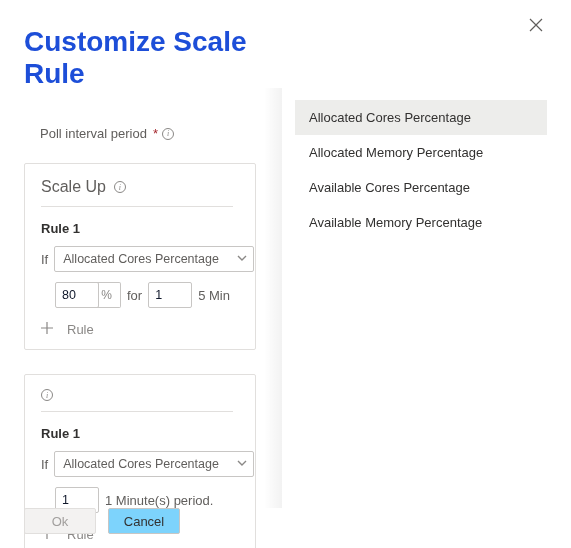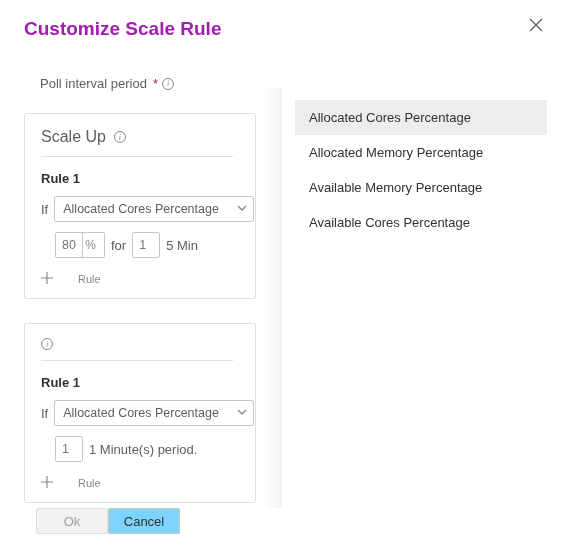--- a/index.html
+++ b/index.html
@@ -13,24 +13,25 @@
       background: #fff;
       overflow: hidden;
     }
     .panel {
       padding: 18px 24px 0 24px;
       width: 280px;
       height: 100%;
       position: relative;
     }
     .panel-title {
-      font-size: 19px;
+      font-size: 28px;
       font-weight: 600;
-      color: #a21caf;
+      color: #1d4ed8;
       margin-bottom: 36px;
+      margin-top: 8px;
     }
     .close-btn {
       position: absolute;
       top: 18px;
       right: 24px;
       width: 18px;
       height: 18px;
       cursor: pointer;
       color: #605e5c;
     }
@@ -113,24 +114,24 @@
       cursor: pointer;
     }
     .select .chev {
       margin-left: auto;
     }
     .chev svg { width: 10px; height: 10px; color: #8a8886; }
     .num-input {
       border: 1px solid #c8c6c4;
       border-radius: 2px;
       height: 26px;
-      width: 28px;
+      width: 44px;
       padding: 0 6px;
       font-size: 12.5px;
-      color: #737373;
+      color: #0f172a;
       background: #fff;
       display: flex;
       align-items: center;
     }
     .unit-box {
       border: 1px solid #c8c6c4;
       border-left: none;
       border-radius: 0 2px 2px 0;
       height: 26px;
       width: 28px;
@@ -138,32 +139,32 @@
       align-items: center;
       justify-content: center;
       font-size: 12px;
       color: #8a8886;
       margin-left: -6px;
     }
     .input-pair { display: flex; align-items: center; }
     .add-rule {
       display: flex;
       align-items: center;
-      gap: 25px;
+      gap: 14px;
       color: #8a8886;
-      font-size: 11px;
+      font-size: 13px;
       cursor: pointer;
     }
     .add-rule .plus svg { width: 12px; height: 12px; color: #8a8886; }
     .footer {
       position: absolute;
       bottom: 14px;
-      left: 36px;
-      display: flex;
-      gap: 0;
+      left: 24px;
+      display: flex;
+      gap: 12px;
     }
     .btn {
       border: 1px solid #c8c6c4;
       background: #7dd3fc;
       height: 26px;
       min-width: 72px;
       padding: 0 14px;
       font-size: 13px;
       color: #323130;
       cursor: pointer;
@@ -302,15 +303,15 @@
     <button class="btn disabled">Ok</button>
     <button class="btn">Cancel</button>
   </div>
 </div>
 
 <div class="panel-shadow"></div>
 
 <div class="dropdown-menu">
   <div class="dropdown-item selected">Allocated Cores Percentage</div>
   <div class="dropdown-item">Allocated Memory Percentage</div>
+  <div class="dropdown-item">Available Cores Percentage</div>
   <div class="dropdown-item">Available Memory Percentage</div>
-  <div class="dropdown-item">Available Cores Percentage</div>
 </div>
 
 </body></html>

